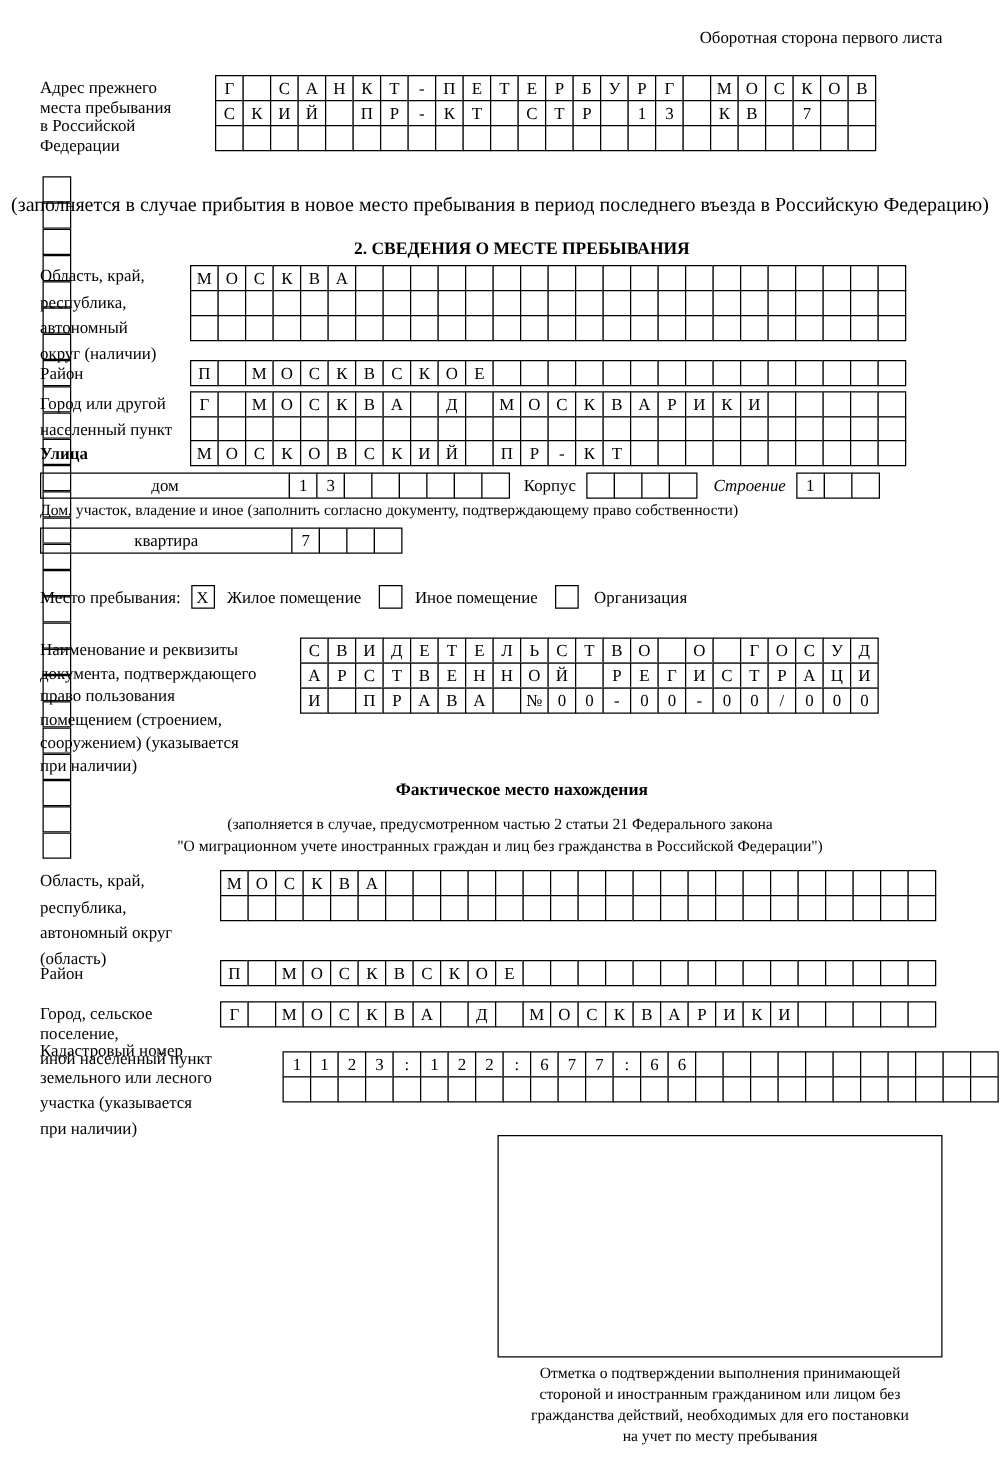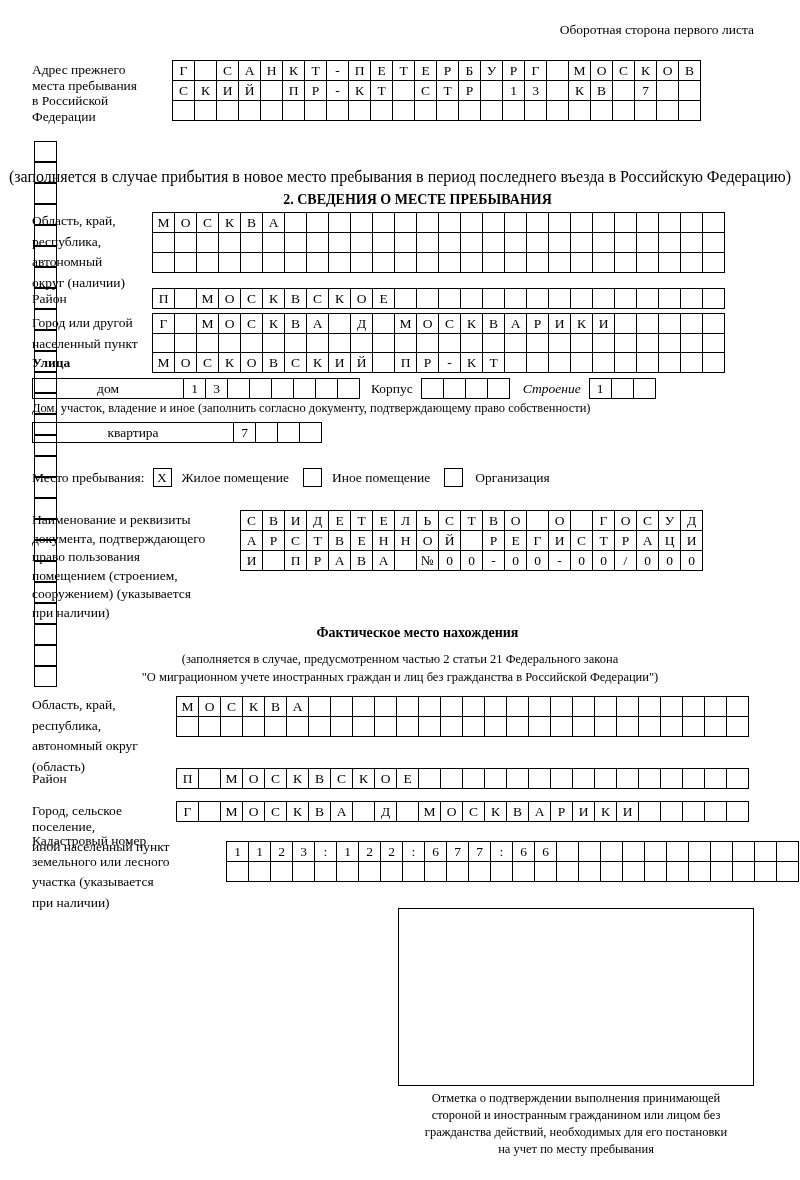--- a/index.html
+++ b/index.html
@@ -172,21 +172,21 @@
       <div class="cell"></div>
       <div class="cell"></div>
       <div class="cell"></div>
       <div class="cell"></div>
       <div class="cell"></div>
       <div class="cell"></div>
       <div class="cell"></div>
       <div class="cell"></div>
     </div>
 
-  <div class="block center" style="left:0; top:168px; width:800px;" style2="">(заполняется в случае прибытия в новое место пребывания в период последнего въезда в Российскую Федерацию)</div>
+  <div class="block center" style="left:0; top:156px; width:800px;" style2="">(заполняется в случае прибытия в новое место пребывания в период последнего въезда в Российскую Федерацию)</div>
 
   <div class="block center bold" style="left:0; top:192px; width:800px; font-size:14px;">2. СВЕДЕНИЯ О МЕСТЕ ПРЕБЫВАНИЯ</div>
 
   <div class="block" style="left:32px; top:213px; width:130px;">
     <div class="label">Область, край,</div>
     <div class="label" style="margin-top:5px;">республика,</div>
     <div class="label" style="margin-top:5px;">автономный</div>
     <div class="label" style="margin-top:5px;">округ (наличии)</div>
   </div>
   <div class="block" style="left:152px; top:212px;">
@@ -398,21 +398,21 @@
         <div class="cell"></div>
         <div class="cell"></div>
         <div class="cell"></div>
         <div class="cell"></div>
         <div class="cell"></div>
       </div>
   </div>
 
   <div class="block" style="left:32px; top:378px; width:736px;">
     <div style="display:flex; align-items:flex-start;">
-      <div class="box-line" style="width:152px;">дом</div>
+      <div class="box-line" style="width:200px;">дом</div>
       <div class="cellrow" style="margin-left:-1px;" id="hc">
           <div class="cell">1</div>
           <div class="cell">3</div>
           <div class="cell"></div>
           <div class="cell"></div>
           <div class="cell"></div>
           <div class="cell"></div>
           <div class="cell"></div>
           <div class="cell"></div>
         </div>

